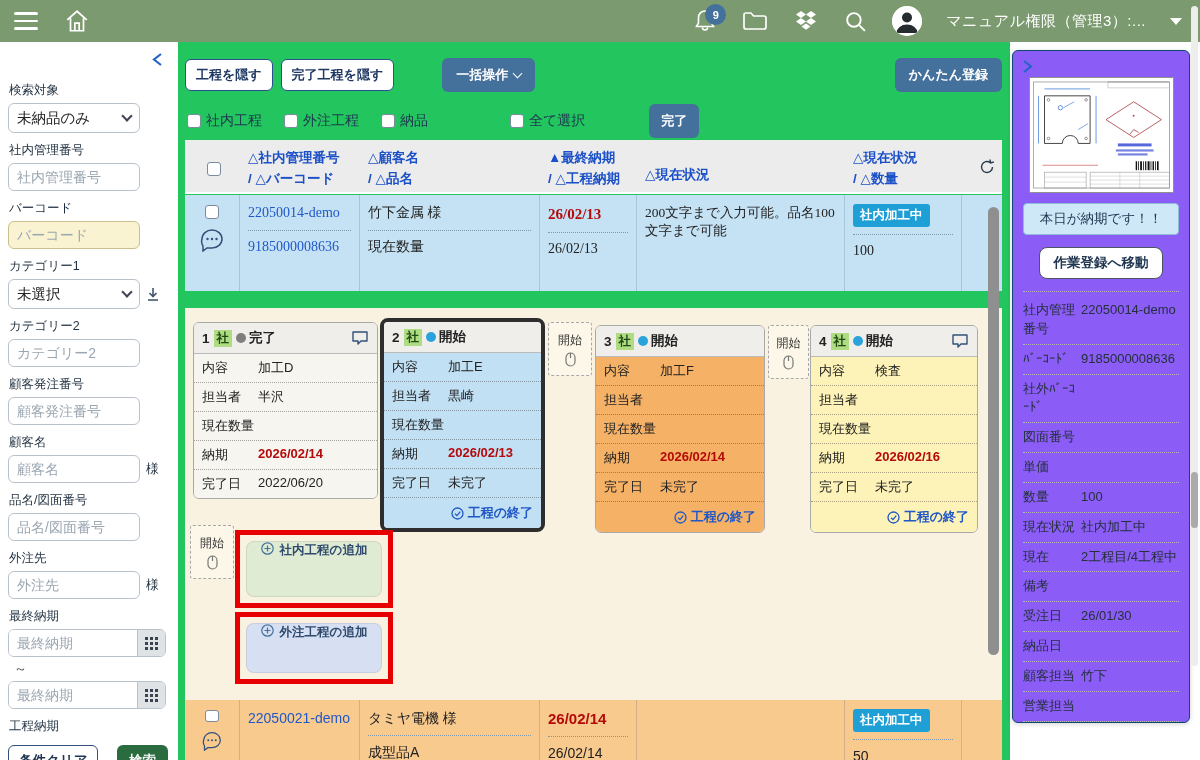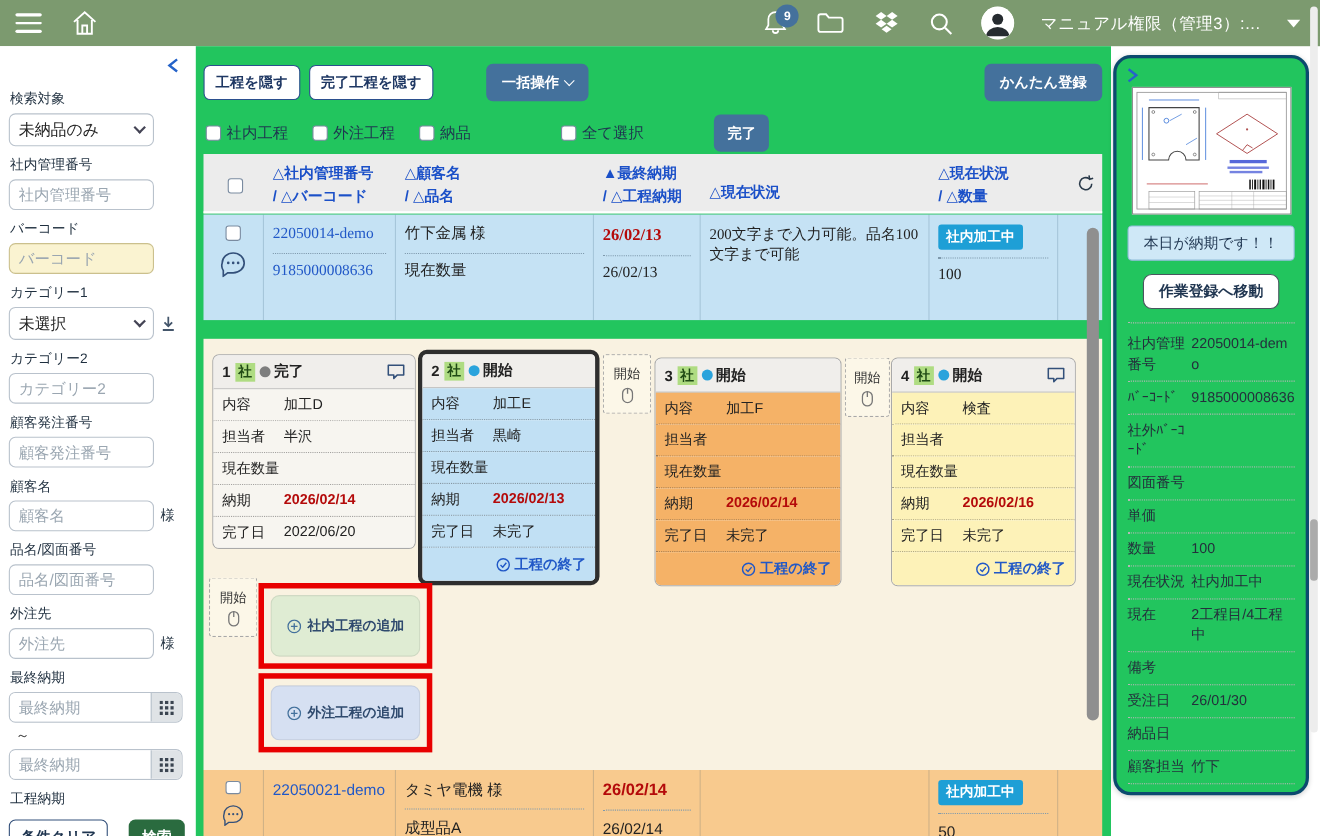--- a/index.html
+++ b/index.html
@@ -105,31 +105,31 @@
   .c2 .crd-r,.c2 .crd-f { background:#C1E0F4; }
   .c3 { left:410px; top:17px; width:170px; } .c3 .crd-r,.c3 .crd-f { background:#F5B267; }
   .c4 { left:625px; top:17px; width:168px; } .c4 .crd-r,.c4 .crd-f { background:#FDF2B8; }
   .dragbox { position:absolute; width:44px; height:54px; border:1.5px dashed #A8A8A8; border-radius:3px;
     background:#FCF7E8; display:flex; flex-direction:column; align-items:center; justify-content:center;
     gap:3px; font-size:12px; color:#333; cursor:grab; }
   .d1 { left:363px; top:14px; } .d2 { left:583px; top:17px; width:41px;} .d3 { left:5px; top:217px; }
   .redbox { position:absolute; border:5px solid #E80000; padding:6px; background:transparent; }
   .rb1 { left:50px; top:222px; width:158px; height:78px; }
   .rb2 { left:50px; top:304px; width:158px; height:72px; }
-  .addbtn { width:100%; height:100%; border-radius:8px; display:flex; align-items:center; justify-content:center;
+  .addbtn { width:100%; height:100%; border-radius:8px; display:flex; align-items:flex-start; justify-content:center;
     gap:6px; font-size:12.5px; font-weight:bold; color:#2F4A6E; cursor:pointer; border:1px solid rgba(0,0,0,.08); }
   .addbtn.green { background:#DFECD3; }
   .addbtn.blue { background:#D6E0F2; }
 
   .main-scroll { position:absolute; left:988px; top:207px; width:11px; height:448px;
     background:#8F8F8F; border-radius:6px; cursor:pointer; }
 
   
-  .panel { position:absolute; left:1012px; top:50px; width:178px; height:673px; background:#22c55e;
-    border:3px solid #0c4a6e; border-radius:16px; box-shadow:0 1px 5px rgba(0,0,0,.18);
+  .panel { position:absolute; left:1012px; top:50px; width:178px; height:673px; background:#8b5cf6;
+    border:1px solid #0c4a6e; border-radius:6px; box-shadow:0 1px 5px rgba(0,0,0,.18);
     padding:6px 10px; overflow:hidden; }
   .thumb { width:145px; height:116px; margin:20px auto 10px auto; border:1px solid #909090; background:#fff; display:block; }
   .banner { background:#CFE8F7; border:1px solid #90BCD9; border-radius:4px; text-align:center;
     font-size:13.5px; color:#1F3550; padding:6px 2px; margin-bottom:12px; }
   .movebtn { display:block; margin:0 auto 12px auto; background:#fff; border:1.5px solid #4A555F;
     border-radius:8px; color:#1F3550; font-weight:bold; font-size:13.5px; padding:6px 14px;
     cursor:pointer; font-family:inherit; }
   .pd-sep { border:none; border-top:1px dotted #B7B7B7; margin:0 0 4px 0; }
   .pdrow { display:flex; padding:5px 0; border-bottom:1px dotted #B7B7B7; font-size:13px; color:#24303C; line-height:1.45; }
   .pdrow .k { width:58px; flex-shrink:0; }

